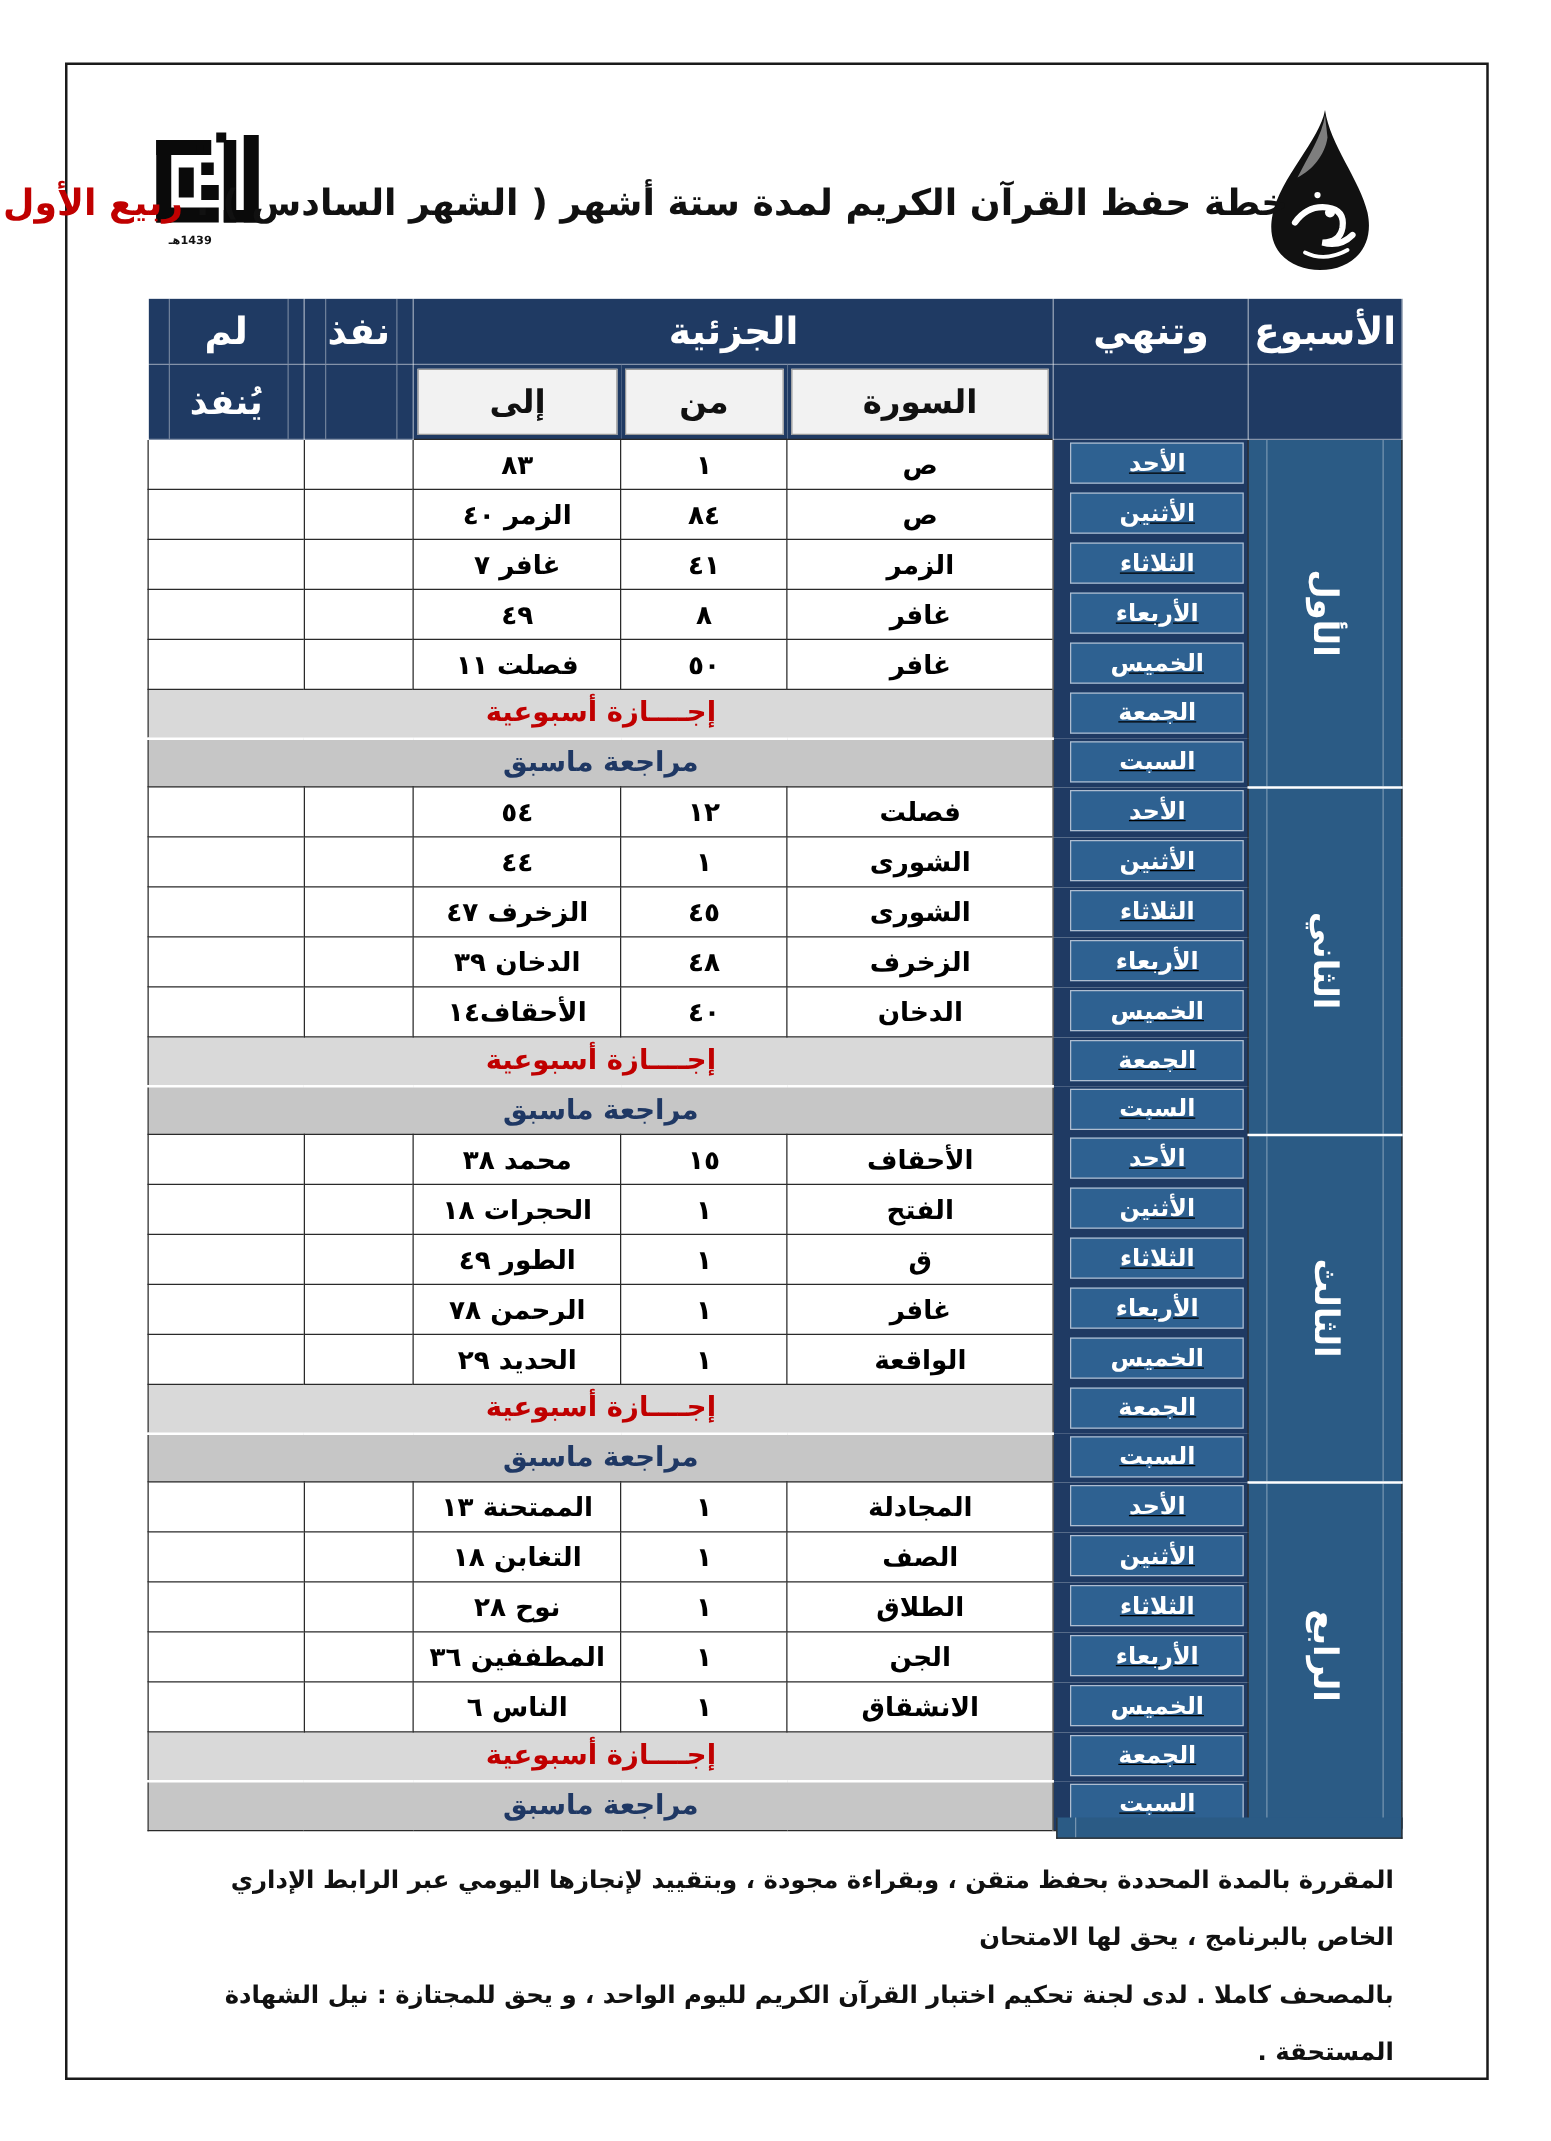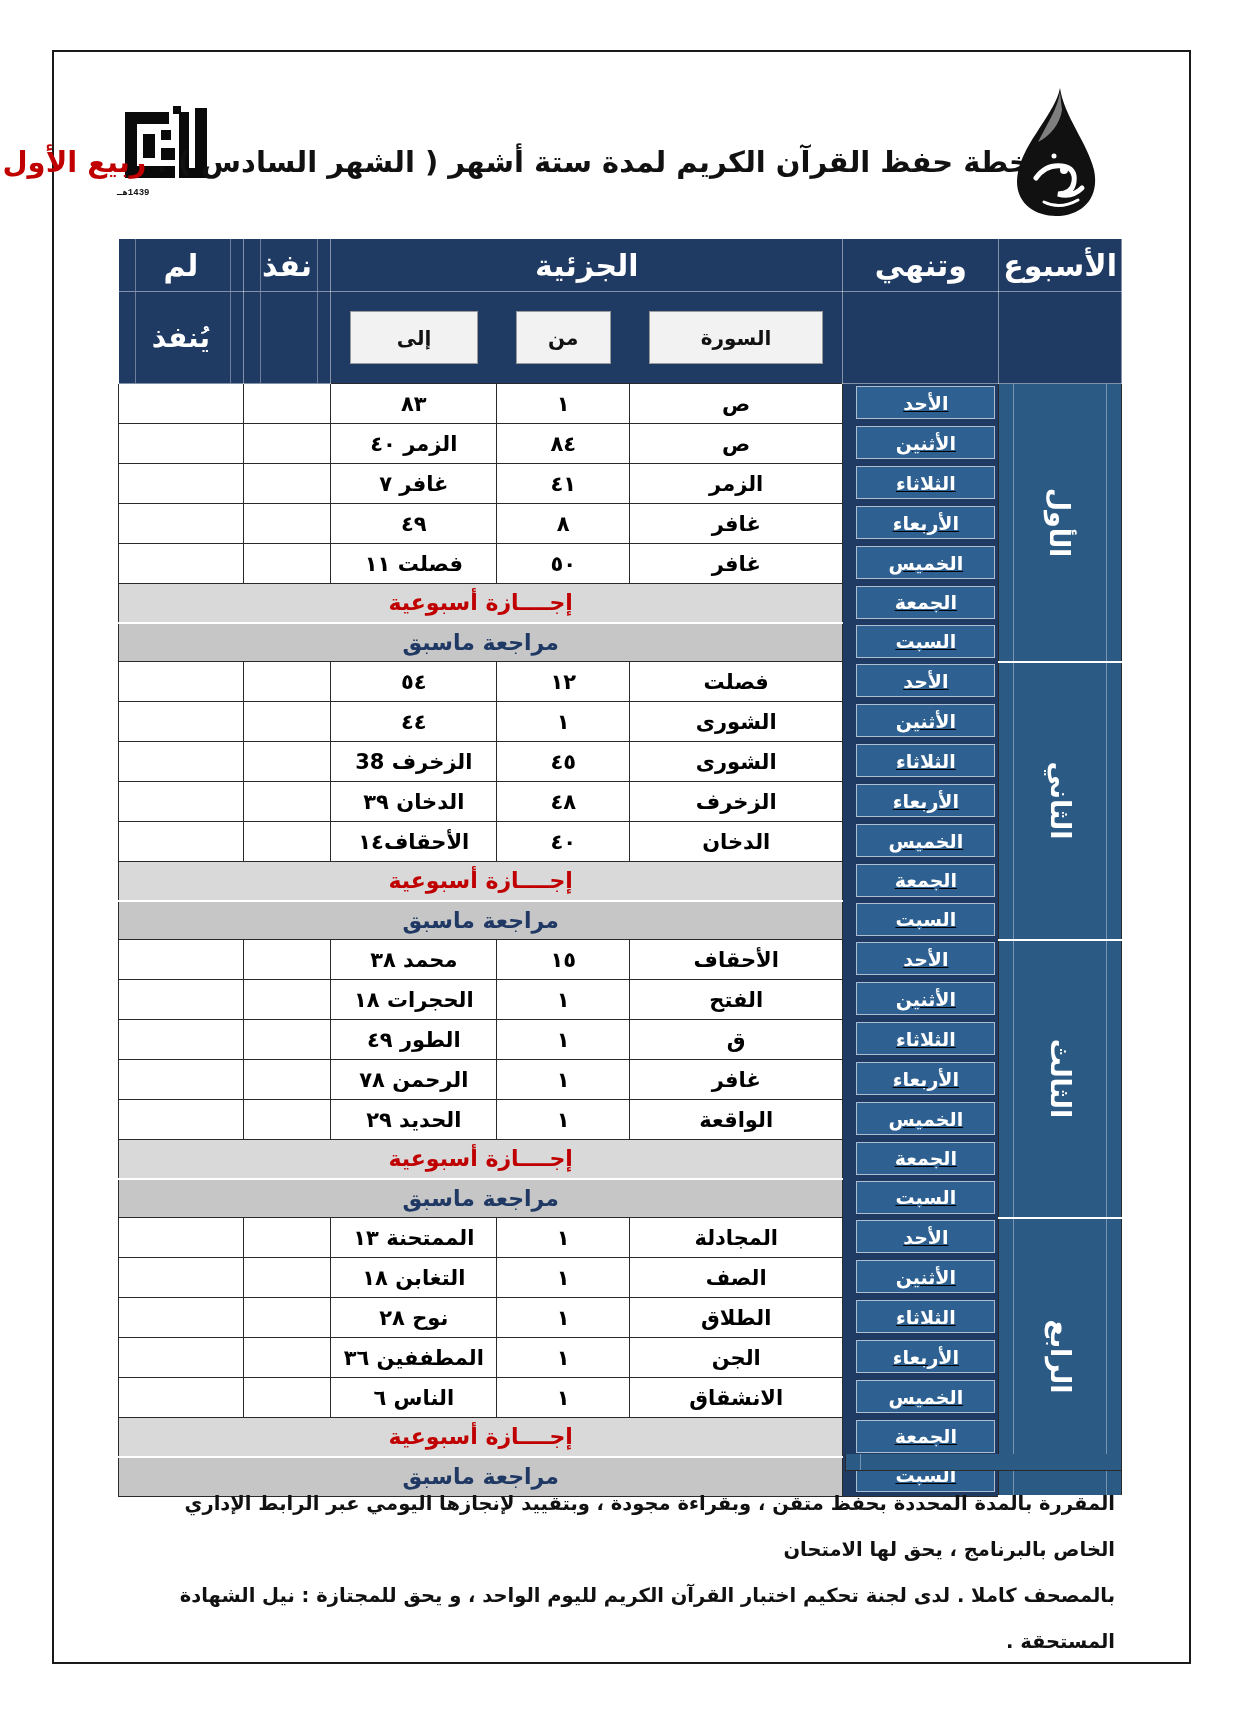--- a/index.html
+++ b/index.html
@@ -26,23 +26,22 @@
   
   .title{
     position:absolute;top:138px;left:150px;width:880px;
     direction:rtl;text-align:right;
     font-size:29px;font-weight:bold;color:#111;line-height:48px;
     white-space:nowrap;
   }
   .title .month{color:var(--red);}
   .kufic{position:absolute;left:117px;top:104px;width:100px;height:92px;}
   .kufic .year{
-    position:absolute;left:0;bottom:-2px;font-size:9px;font-weight:bold;color:#111;
+    position:absolute;left:18px;bottom:-2px;font-size:9px;font-weight:bold;color:#111;
     letter-spacing:1px;
-    font-family:Liberation Mono, monospace;
   }
   .droplogo{position:absolute;left:1002px;top:86px;width:106px;height:132px;}
   
   table.plan{
     position:absolute;top:238px;right:119px;width:1004px;
     border-collapse:collapse;table-layout:fixed;direction:rtl;
     border:1px solid var(--line);
   }
   col.c-week{width:122px;} col.c-day{width:155px;} col.c-surah{width:212px;}
   col.c-from{width:132px;} col.c-to{width:165px;} col.c-done{width:87px;} col.c-not{width:124px;}
@@ -54,23 +53,23 @@
   }
   td.edge-lines{
     background:
       linear-gradient(rgba(255,255,255,.35),rgba(255,255,255,.35)) no-repeat 16px 0/1px 100%,
       linear-gradient(rgba(255,255,255,.35),rgba(255,255,255,.35)) no-repeat calc(100% - 12px) 0/1px 100%,
       var(--navy);
   }
   td.hnav.small{font-size:28px;}
   td.sub{background:var(--navy);}
   td.sub .chip{
-    margin:19px;height:53px;background:var(--sub-gray);border:1px solid #9a9a9a;
+    margin:3px;height:53px;background:var(--sub-gray);border:1px solid #9a9a9a;
     display:flex;align-items:center;justify-content:center;
-    font-size:20px;font-weight:bold;color:#111;
+    font-size:26px;font-weight:bold;color:#111;
   }
   tr.day-row{height:40px;} tr.fri-row,tr.sat-row{height:38px;}
   td.week-cell{
     background:
       linear-gradient(rgba(255,255,255,.35),rgba(255,255,255,.35)) no-repeat 14px 0/1px 100%,
       linear-gradient(rgba(255,255,255,.35),rgba(255,255,255,.35)) no-repeat calc(100% - 14px) 0/1px 100%,
       var(--week-blue);
     border:1px solid var(--line);border-bottom:2px solid #fff;
     text-align:center;
   }
@@ -270,21 +269,21 @@
         <td class="val">٤٤</td>
         <td class="val"></td>
         <td class="val"></td>
       </tr>
       <tr class="day-row">
         <td class="day-td">
           <div class="day-chip">الثلاثاء</div>
         </td>
         <td class="val">الشورى</td>
         <td class="val">٤٥</td>
-        <td class="val">الزخرف 38</td>
+        <td class="val">الزخرف ٤٧</td>
         <td class="val"></td>
         <td class="val"></td>
       </tr>
       <tr class="day-row">
         <td class="day-td">
           <div class="day-chip">الأربعاء</div>
         </td>
         <td class="val">الزخرف</td>
         <td class="val">٤٨</td>
         <td class="val">الدخان ٣٩</td>

